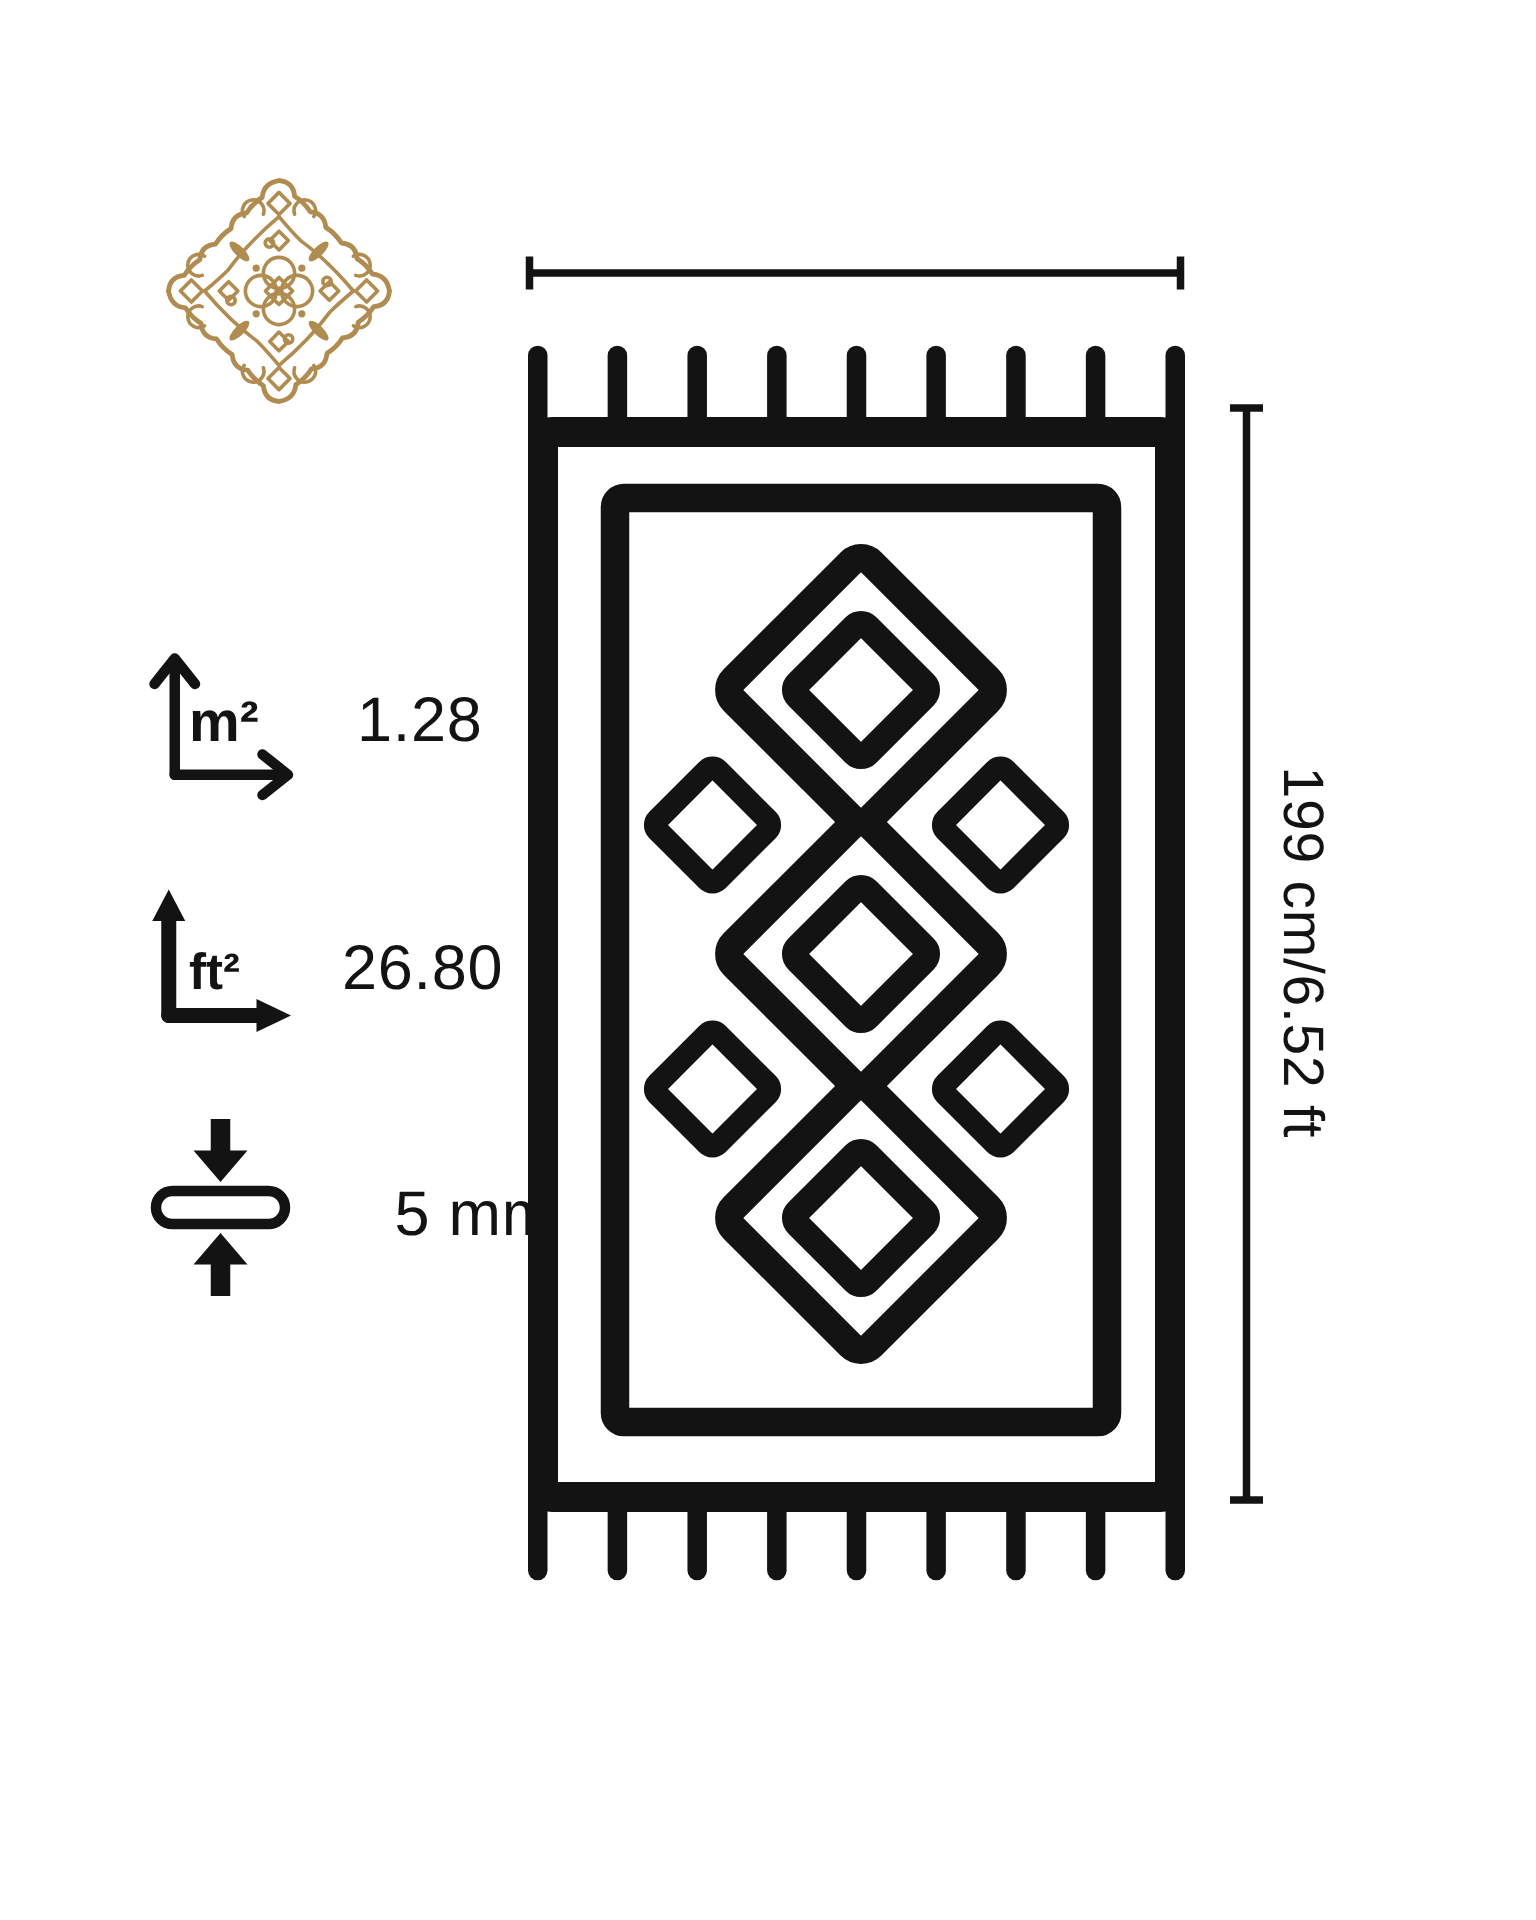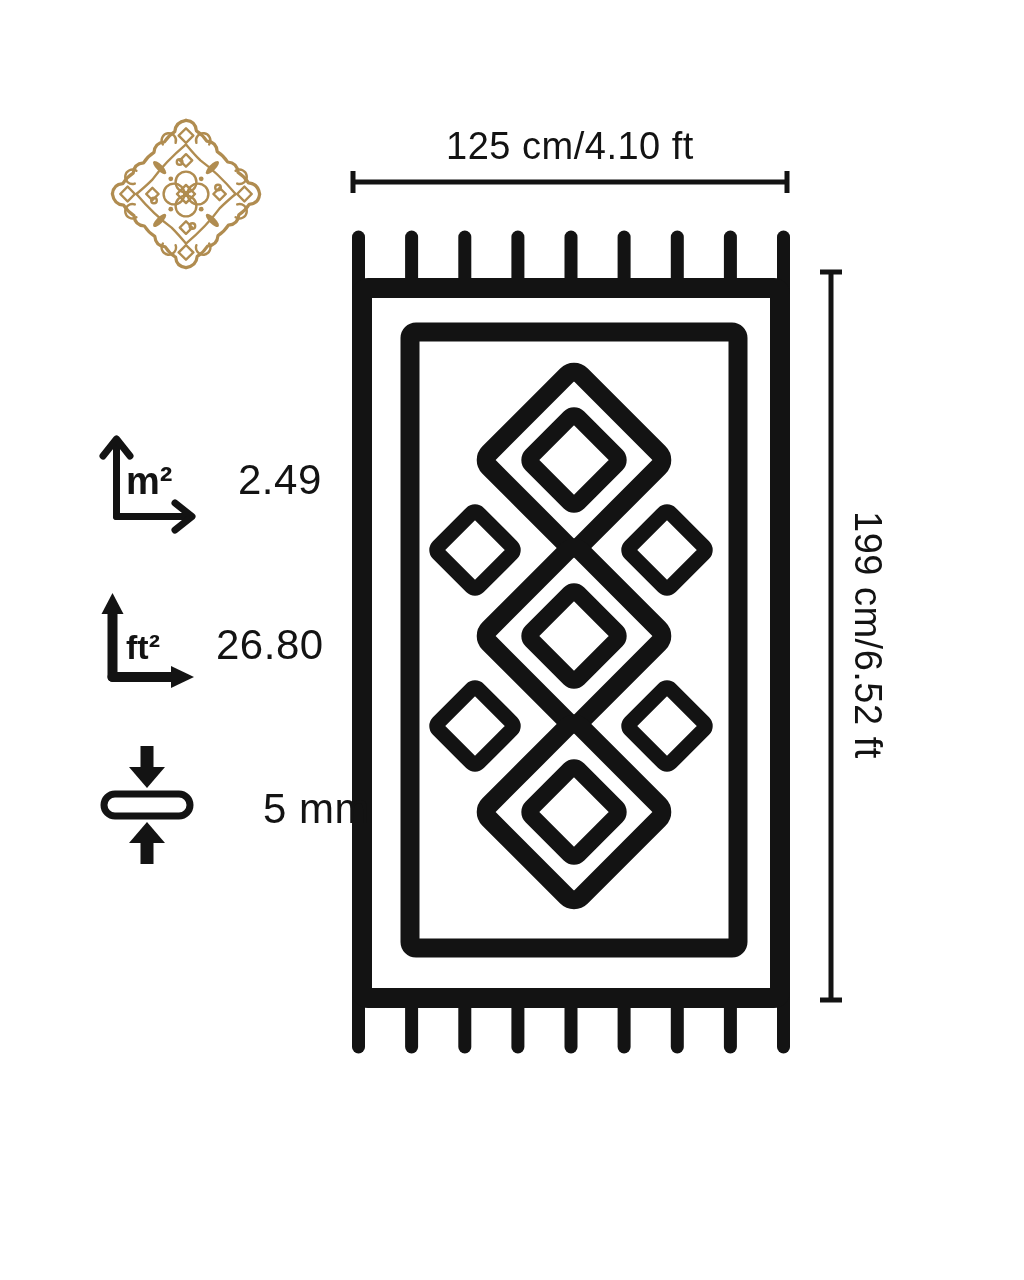--- a/index.html
+++ b/index.html
@@ -86,21 +86,20 @@
       <circle class="gold" cx="85" cy="100" r="13"></circle>
       <rect class="gold" x="-8" y="-8" width="16" height="16" transform="translate(100,100) rotate(45)"></rect>
       <rect class="gold-fill" x="-3" y="-3" width="6" height="6" transform="translate(100,100) rotate(45)"></rect>
       <rect class="gold" x="-5.5" y="-5.5" width="11" height="11" transform="translate(100,58) rotate(45)"></rect>
       <rect class="gold" x="-5.5" y="-5.5" width="11" height="11" transform="translate(142,100) rotate(45)"></rect>
       <rect class="gold" x="-5.5" y="-5.5" width="11" height="11" transform="translate(100,142) rotate(45)"></rect>
       <rect class="gold" x="-5.5" y="-5.5" width="11" height="11" transform="translate(58,100) rotate(45)"></rect>
     </g>
   </svg>
 
-  <div class="abs dim-label dim-top">125 cm/4.10 ft</div>
 
   <svg class="abs" style="left:346px;top:168px;" width="448" height="28" viewBox="0 0 448 28">
     <line class="ink-stroke" style="stroke-width:5" x1="7" y1="14" x2="441" y2="14"></line>
     <line class="ink-stroke" style="stroke-width:5" x1="7" y1="3" x2="7" y2="25"></line>
     <line class="ink-stroke" style="stroke-width:5" x1="441" y1="3" x2="441" y2="25"></line>
   </svg>
 
   <svg class="abs" style="left:340px;top:225px;" width="460" height="835" viewBox="0 0 460 835">
 
     <g stroke="#131313" stroke-width="13" stroke-linecap="round">
@@ -162,34 +161,34 @@
   <div class="abs" style="left:0;top:0;">
     <svg class="abs" style="left:95px;top:428px;" width="110" height="112" viewBox="0 0 110 112">
       <g class="ink-stroke" stroke-width="7" stroke-linecap="round" stroke-linejoin="round" fill="none">
         <line x1="21.5" y1="88.5" x2="21.5" y2="13"></line>
         <polyline points="8,28 21.5,11 35,28"></polyline>
         <line x1="21.5" y1="88.5" x2="94" y2="88.5"></line>
         <polyline points="80,75 97,88.5 80,102"></polyline>
       </g>
       <text class="unit" x="31" y="66" font-size="38">m²</text>
     </svg>
-    <span class="abs spec-value" style="left:238px;top:459px;">2.49</span>
+    <span class="abs spec-value" style="left:238px;top:459px;">1.28</span>
   </div>
 
   <div class="abs" style="left:0;top:0;">
     <svg class="abs" style="left:95px;top:588px;" width="110" height="104" viewBox="0 0 110 104">
       <g class="ink-stroke" stroke-width="10" stroke-linecap="round" fill="none">
         <line x1="17.5" y1="89" x2="17.5" y2="25"></line>
         <line x1="17.5" y1="89" x2="76" y2="89"></line>
       </g>
       <polygon class="ink-fill" points="17.5,5 6.5,26 28.5,26"></polygon>
       <polygon class="ink-fill" points="99,89 76,78 76,100"></polygon>
       <text class="unit" x="31" y="71" font-size="34">ft²</text>
     </svg>
-    <span class="abs spec-value" style="left:216px;top:624px;">26.80</span>
+    <span class="abs spec-value" style="left:228px;top:624px;">26.80</span>
   </div>
 
   <div class="abs" style="left:0;top:0;">
     <svg class="abs" style="left:98px;top:742px;" width="100" height="126" viewBox="0 0 100 126">
       <rect class="ink-fill" x="42.5" y="4" width="13" height="23"></rect>
       <polygon class="ink-fill" points="31,25 67,25 49,46"></polygon>
       <rect class="ink-stroke" style="stroke-width:7" x="6" y="52" width="86" height="22" rx="11"></rect>
       <polygon class="ink-fill" points="31,101 67,101 49,80"></polygon>
       <rect class="ink-fill" x="42.5" y="99" width="13" height="23"></rect>
     </svg>

